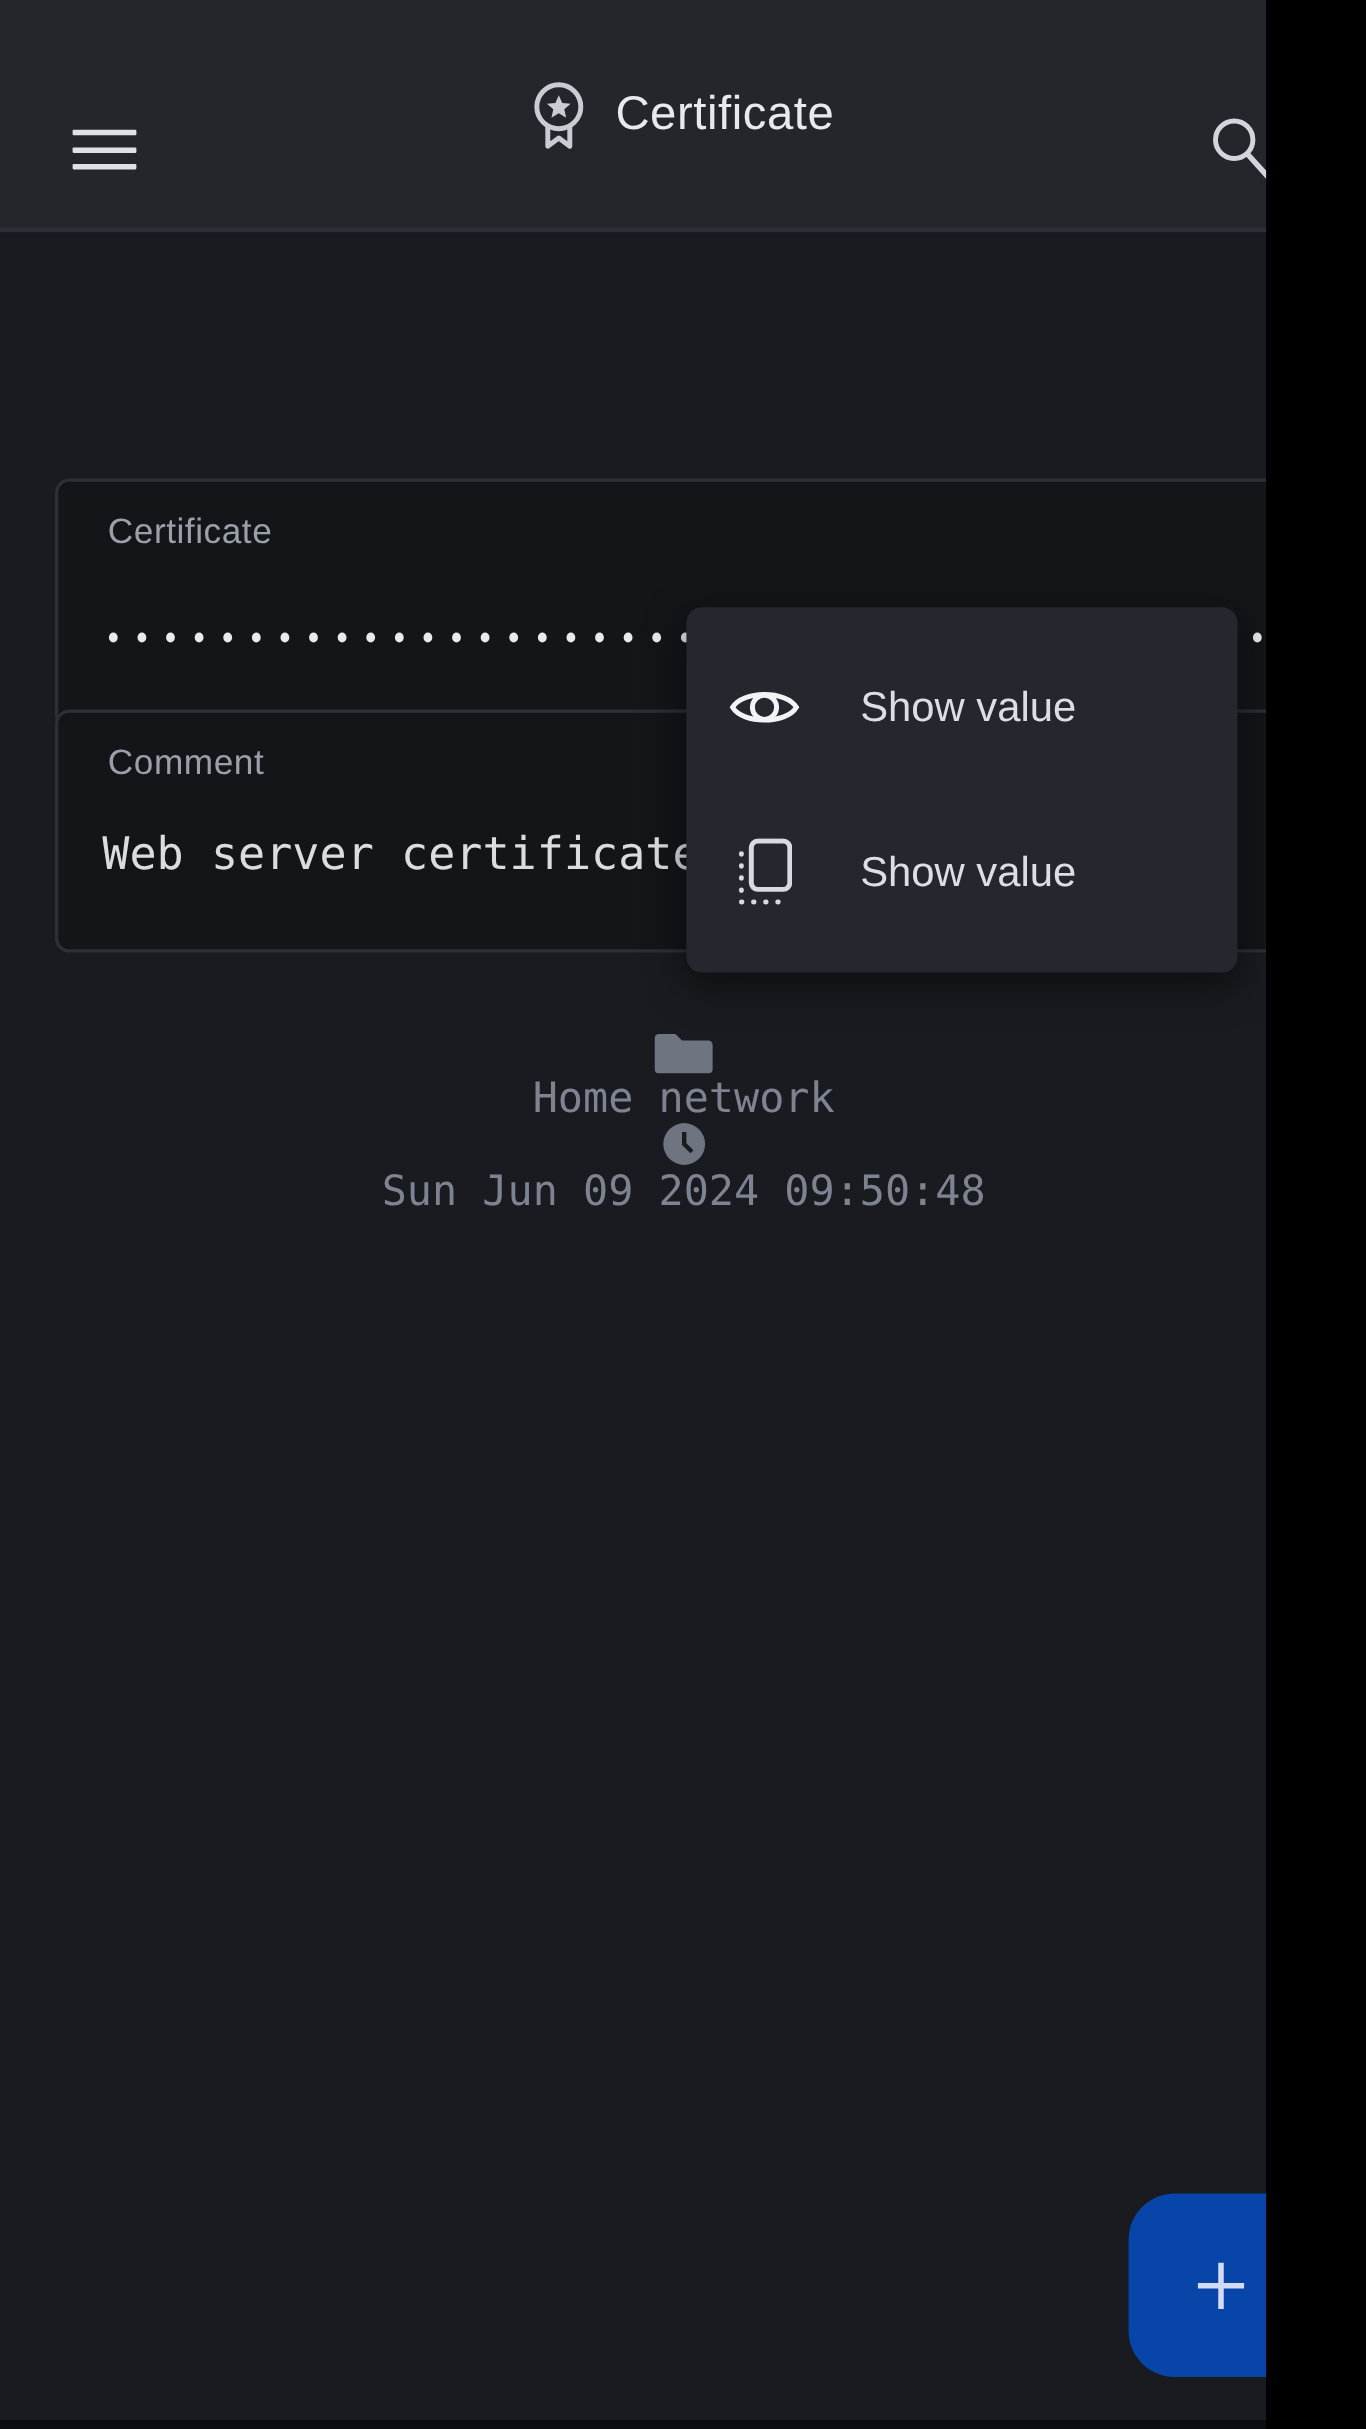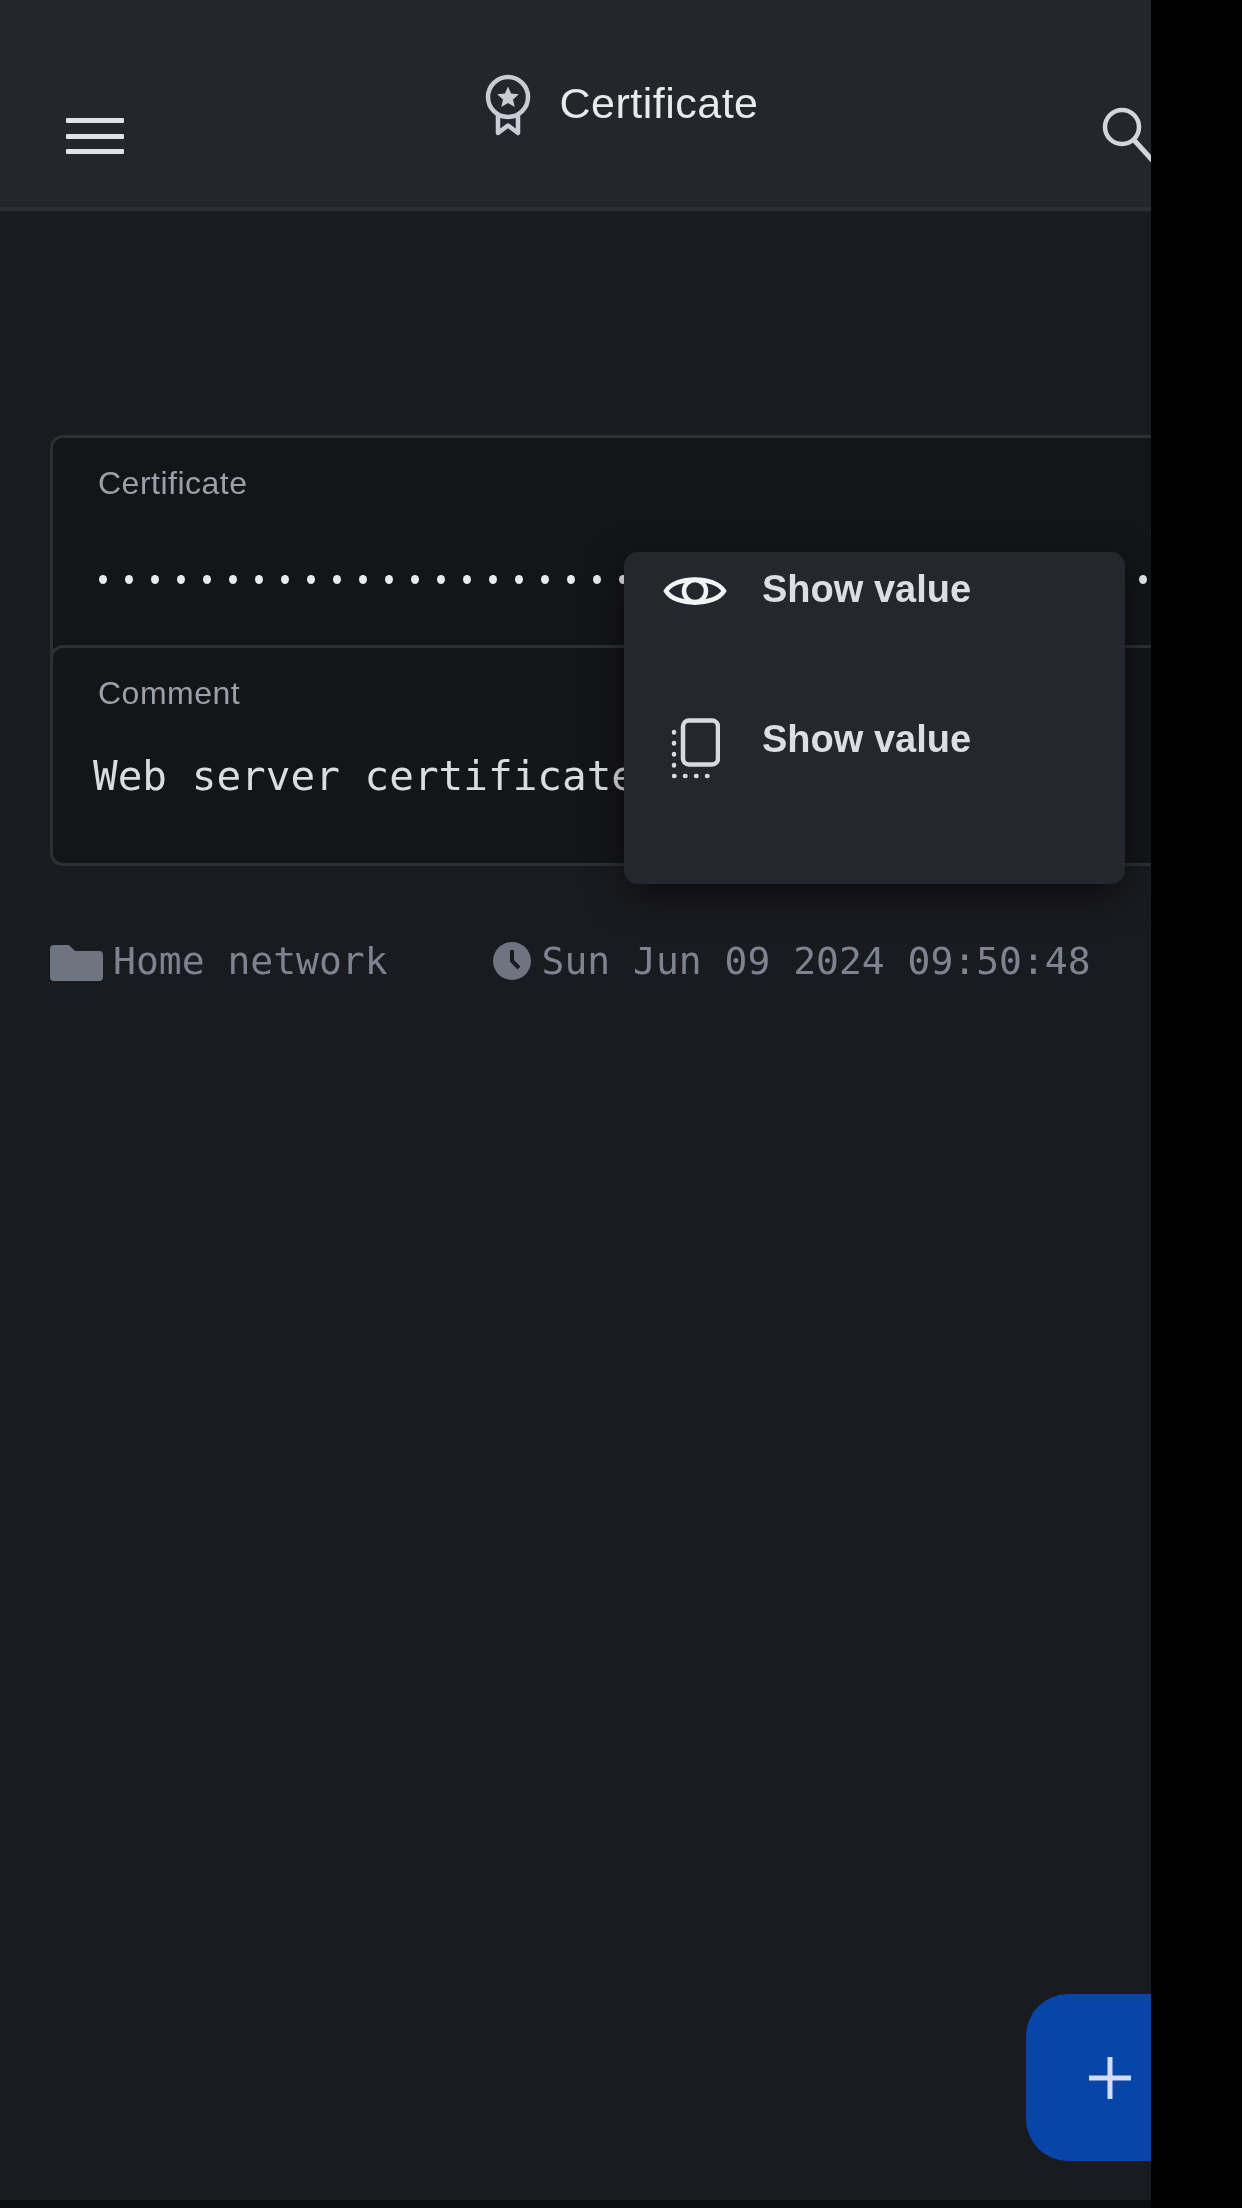--- a/index.html
+++ b/index.html
@@ -64,38 +64,38 @@
   .field-value{
     position:absolute;left:40px;top:104px;right:20px;
     color:#dadce0;font-family:"DejaVu Sans Mono",monospace;font-size:41px;
     white-space:nowrap;overflow:hidden;
   }
   
   .meta-row{
     position:absolute;left:50px;top:936px;width:1143px;height:50px;
     display:flex;align-items:center;
     color:var(--meta-text,#7d8390);
-    font-family:"DejaVu Sans Mono",monospace;font-size:38px;
+    font-family:"DejaVu Sans Mono",monospace;font-size:38px;flex-direction:column;
   }
   .meta-row .txt{white-space:nowrap;}
   .meta-icon{flex:0 0 auto;}
   .meta-gap{width:104px;flex:0 0 auto;}
   .mi-sp{width:10px;flex:0 0 auto;}
   
   .context-menu{
     position:absolute;left:624px;top:552px;width:501px;height:332px;
     background:var(--menu-bg,#25272e);
     border-radius:14px;
     box-shadow:0 12px 36px rgba(0,0,0,.5);
     display:flex;flex-direction:column;justify-content:center;
   }
   .menu-item{
-    height:150px;display:flex;align-items:flex-start;
-    padding:0 0 0 38px;gap:34px;background:none;border:none;cursor:pointer;
-    color:#dcdee3;font-family:"Liberation Sans",sans-serif;font-size:38px;font-weight:700;
+    height:150px;display:flex;align-items:center;
+    padding:0 0 0 38px;gap:54px;background:none;border:none;cursor:pointer;
+    color:#dcdee3;font-family:"Liberation Sans",sans-serif;font-size:38px;font-weight:400;
     text-align:left;
   }
   .menu-item .ico{width:66px;display:flex;justify-content:center;flex:0 0 auto;}
   
   .fab{
     position:absolute;left:1026px;top:1994px;width:167px;height:167px;
     background:var(--fab-bg,#0845a8);border:none;border-radius:42px;cursor:pointer;
     display:flex;align-items:center;justify-content:center;
   }
   .bottom-strip{position:absolute;left:0;top:2200px;width:1242px;height:8px;background:#0b0c0f;}

